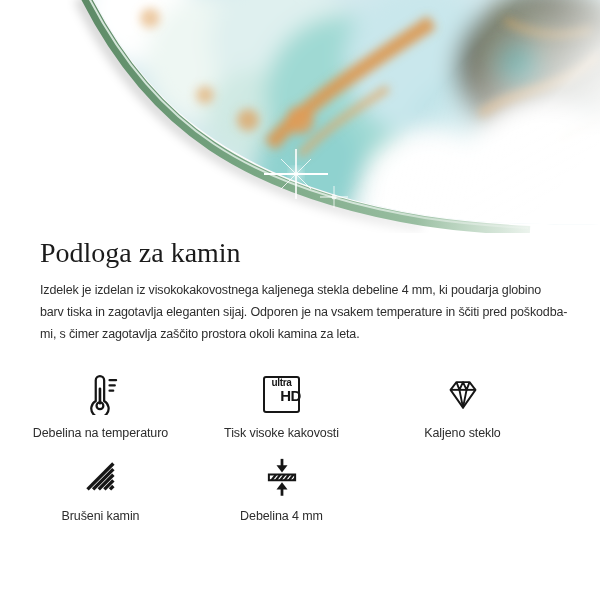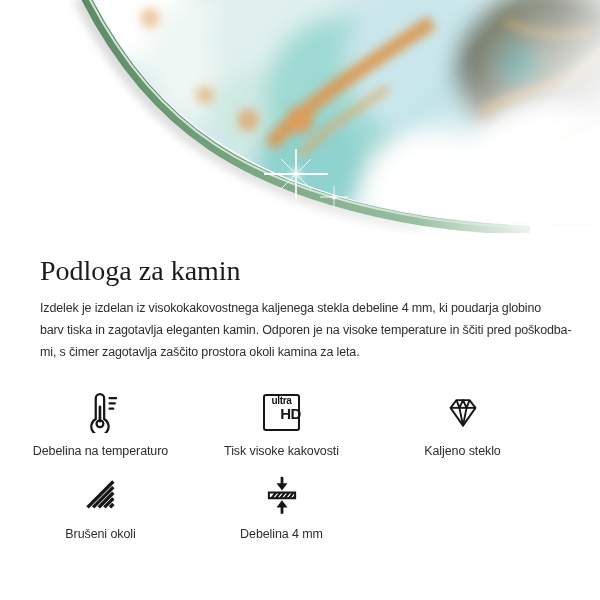--- a/index.html
+++ b/index.html
@@ -10,21 +10,21 @@
     font-family: "Liberation Sans", "DejaVu Sans", sans-serif;
   }
   .page { width: 600px; height: 600px; position: relative; background:#fff; }
 
   
   .hero { width: 600px; height: 233px; position: relative; overflow: hidden; background:#fff; }
   .hero svg { display:block; }
 
   
   .title {
-    margin: 20px 40px 0 40px;
+    margin: 2px 40px 0 40px;
     font-family: "Liberation Serif", "DejaVu Serif", serif;
     font-weight: 400;
     font-size: 28px;
     line-height: 35px;
     color: #1b1b1b;
   }
   .title span { display: block; white-space: nowrap; }
 
   
   .intro {
@@ -174,21 +174,21 @@
       </g>
     </svg>
   </div>
 
   <h1 class="title">
     <span>Podloga za kamin</span>
   </h1>
 
   <p class="intro">
     <span>Izdelek je izdelan iz visokokakovostnega kaljenega stekla debeline 4 mm, ki poudarja globino</span>
-    <span>barv tiska in zagotavlja eleganten kamin. Odporen je na visoke temperature in ščiti pred poškodba-</span>
+    <span>barv tiska in zagotavlja eleganten sijaj. Odporen je na vsakem temperature in ščiti pred poškodba-</span>
     <span>mi, s čimer zagotavlja zaščito prostora okoli kamina za leta.</span>
   </p>
 
   <div class="features">
 
     <div class="feature">
       <div class="icon-wrap">
         <svg width="42" height="42" viewBox="0 0 32 32" stroke-width="1.7" stroke-linecap="round">
           <path d="M12,21.3 L12,5.5 A3.2,3.2 0 0 1 18.4,5.5 L18.4,21.3 A6.6,6.6 0 1 1 12,21.3 Z"></path>
           <line x1="15.2" y1="12" x2="15.2" y2="23" stroke-width="2"></line>
@@ -227,21 +227,21 @@
     <div class="feature">
       <div class="icon-wrap">
         <svg width="36" height="36" viewBox="0 0 32 32" stroke-width="3">
           <line x1="4" y1="27" x2="27" y2="4"></line>
           <line x1="9" y1="27" x2="27" y2="9"></line>
           <line x1="14" y1="27" x2="27" y2="14"></line>
           <line x1="19" y1="27" x2="27" y2="19"></line>
           <line x1="24" y1="27" x2="27" y2="24"></line>
         </svg>
       </div>
-      <div class="feature-label">Brušeni okoli</div>
+      <div class="feature-label">Brušeni kamin</div>
     </div>
 
     <div class="feature">
       <div class="icon-wrap">
         <svg width="40" height="40" viewBox="0 0 32 32" stroke-width="1.6">
           <defs>
             <clipPath id="barClip">
                 <rect x="5.5" y="14" width="21" height="4.6"></rect>
               </clipPath>
           </defs>

